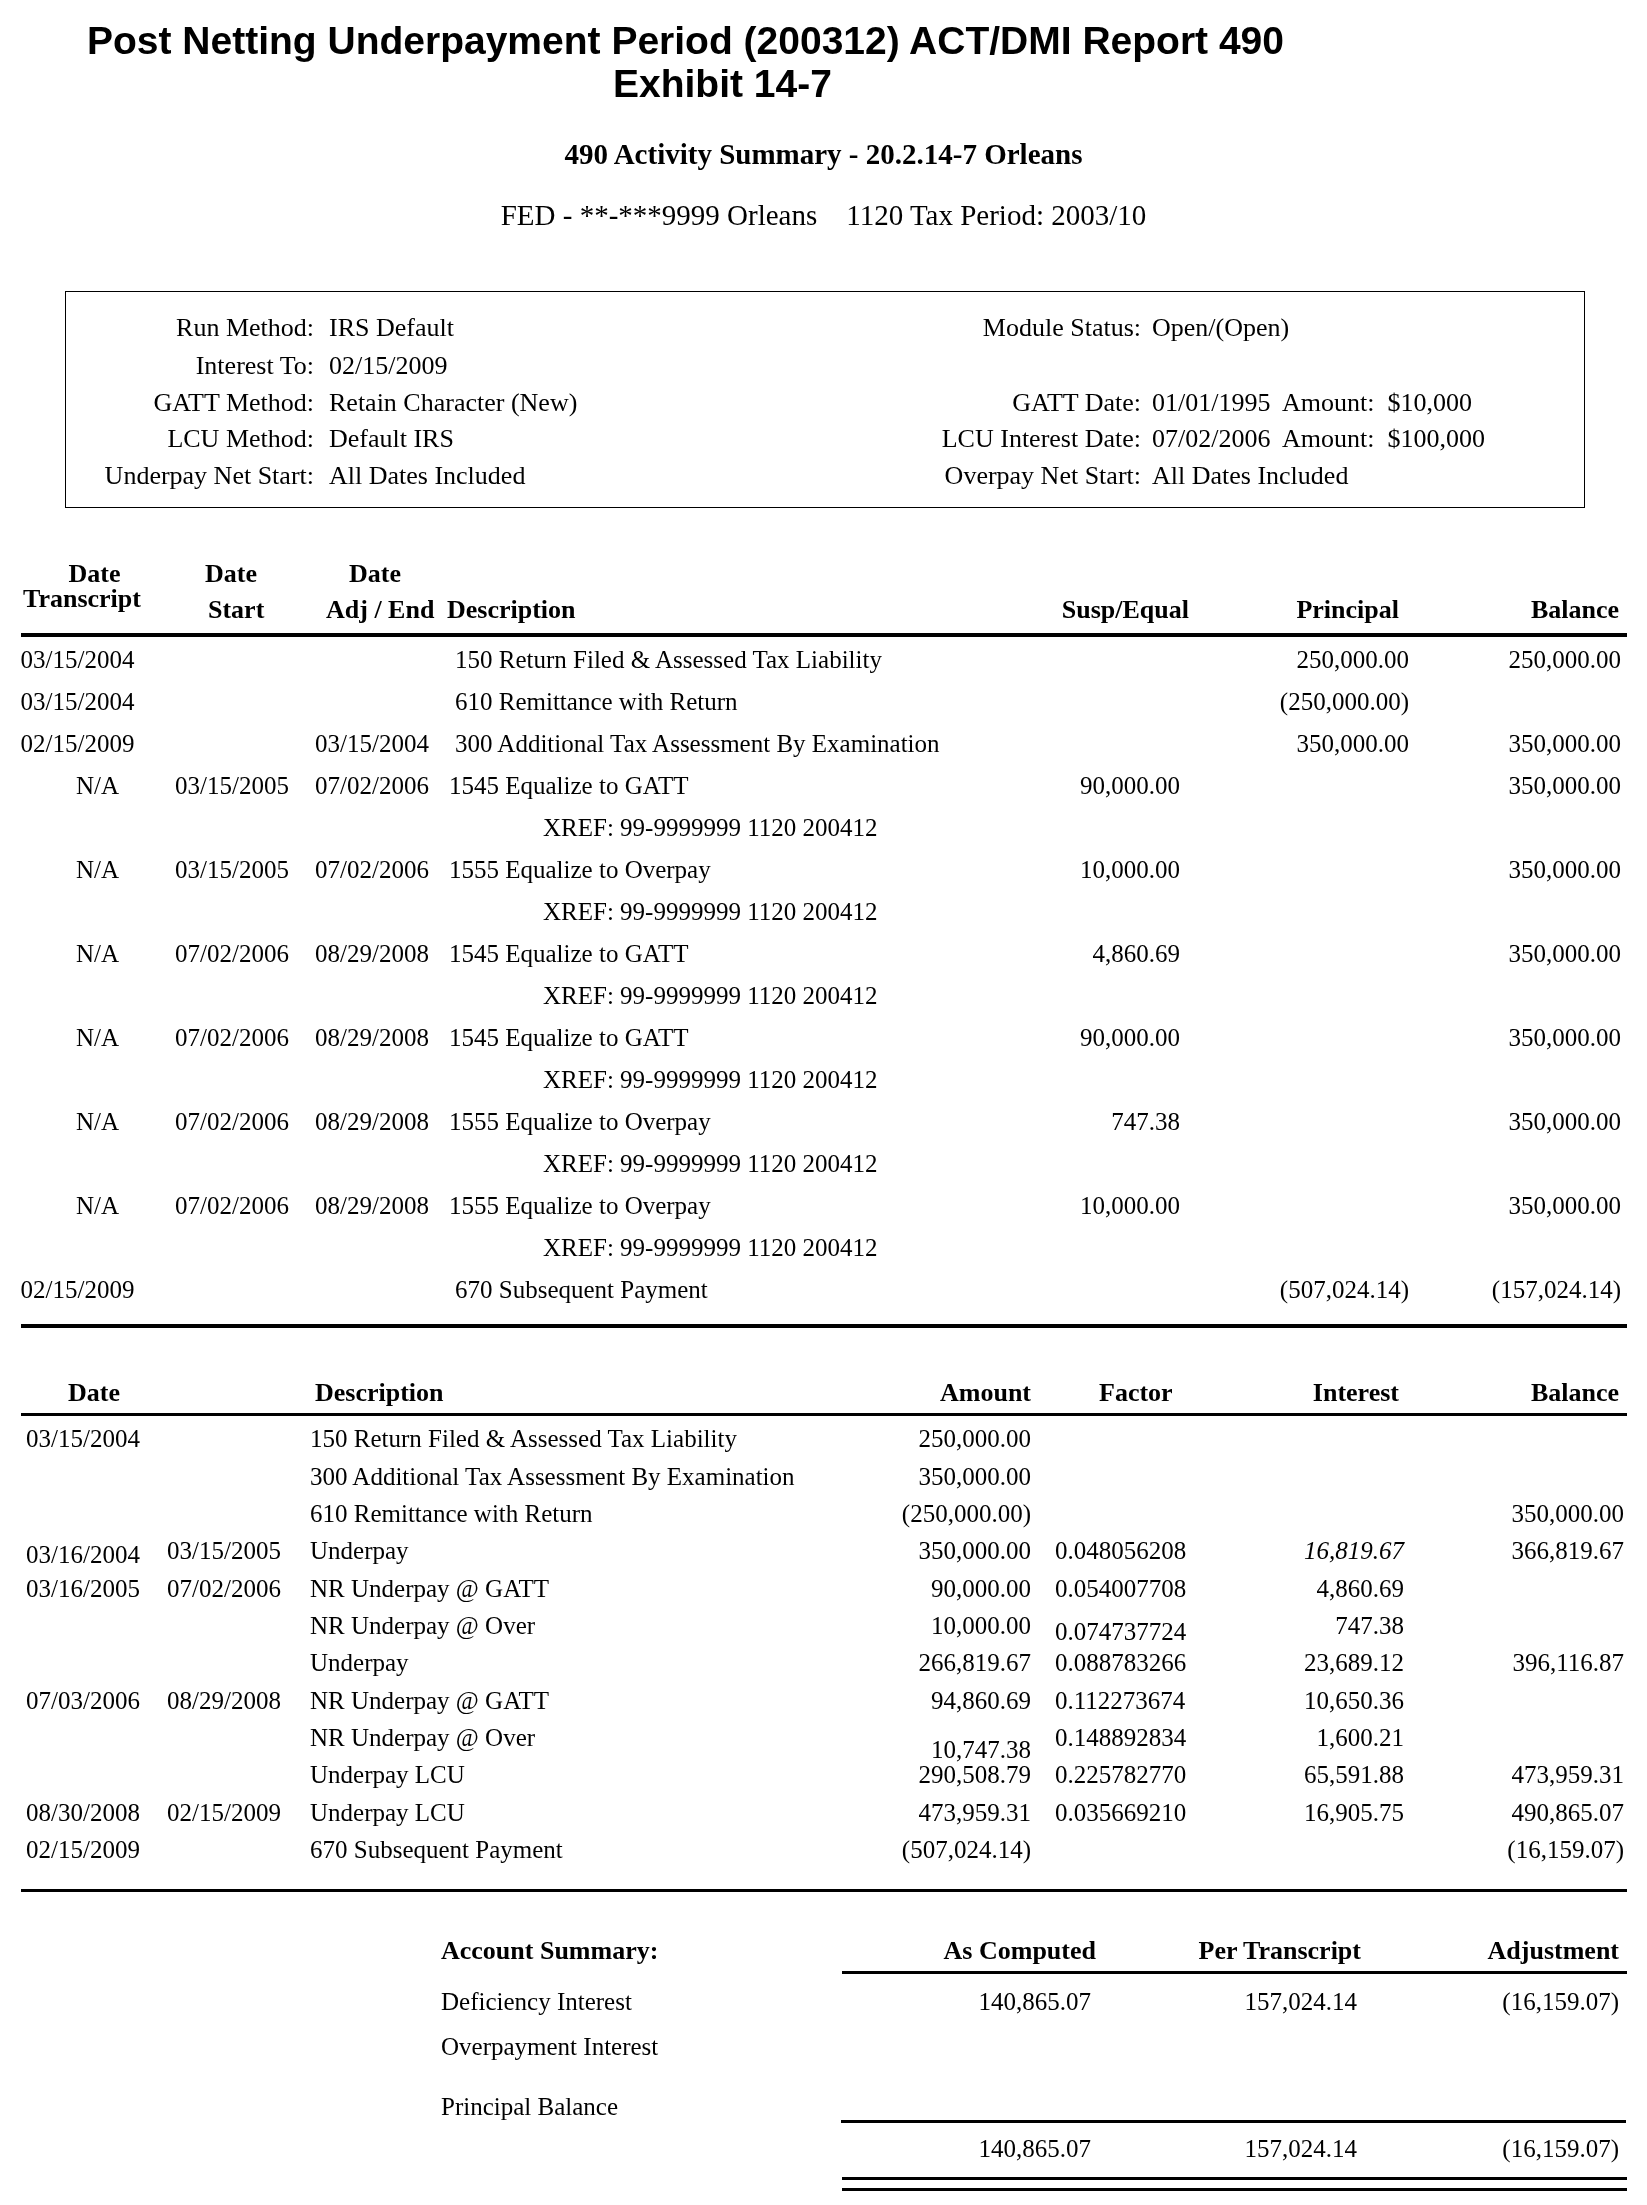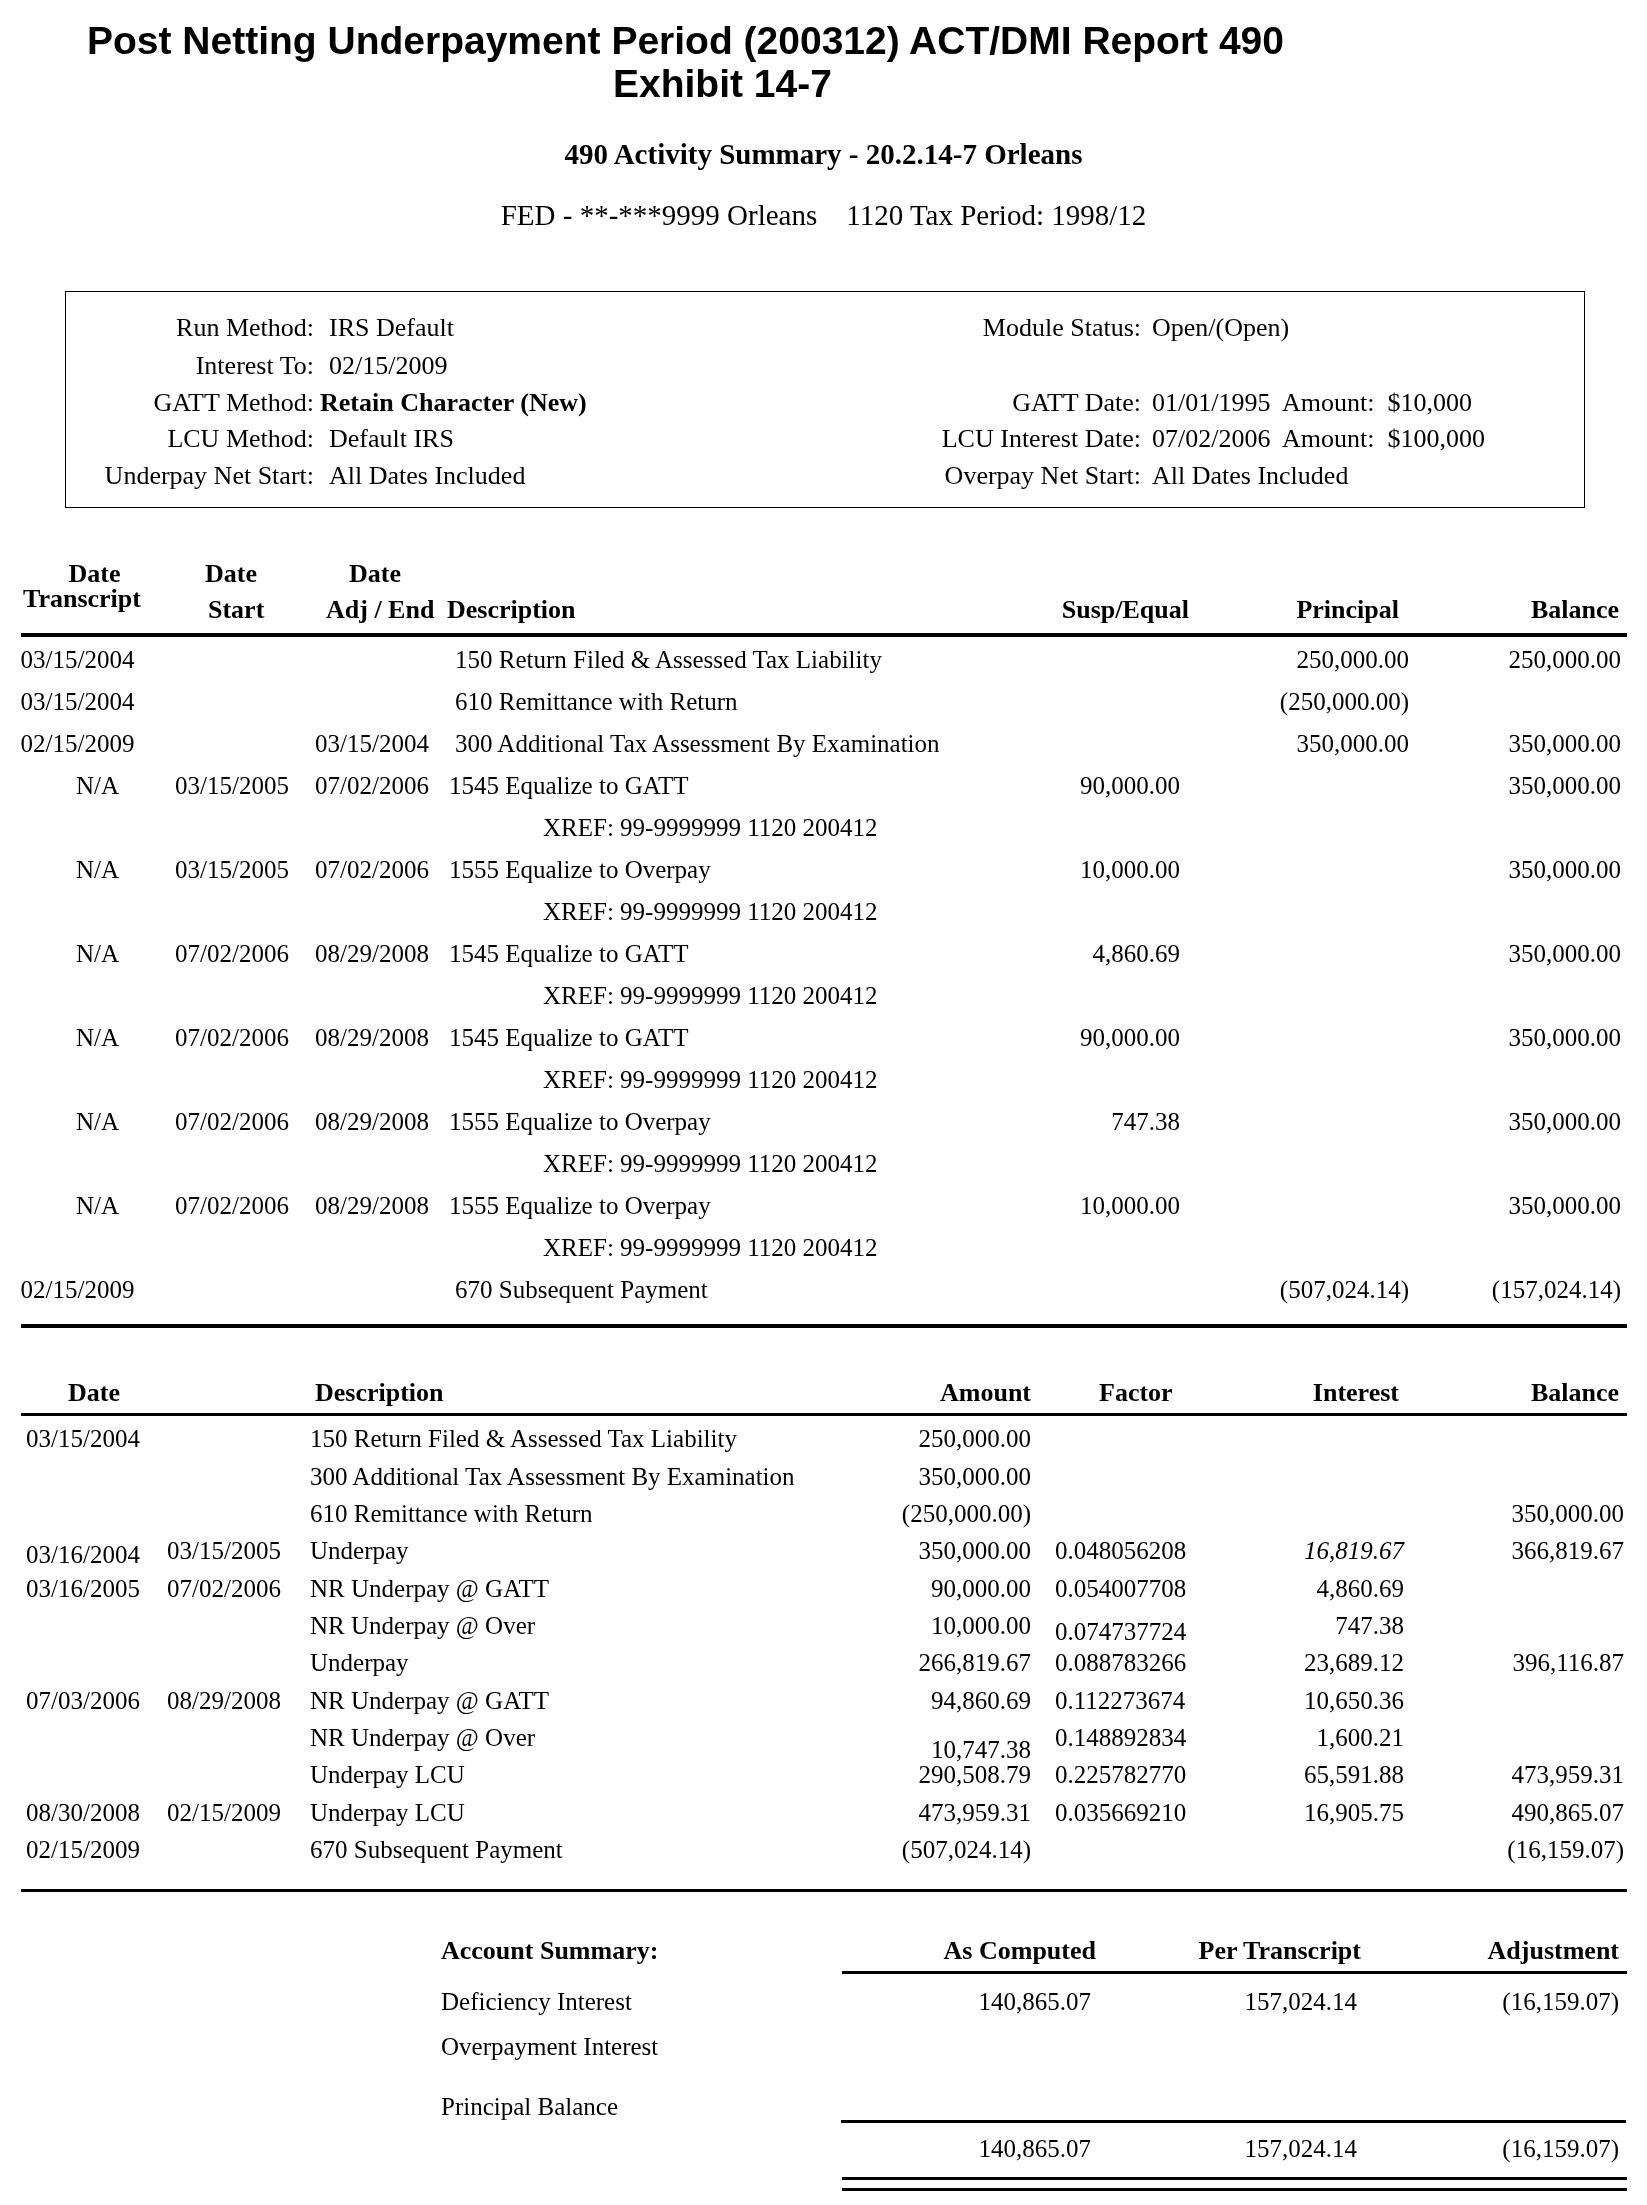--- a/index.html
+++ b/index.html
@@ -16,30 +16,30 @@
   .cell { font-family:"Liberation Serif", serif; font-size:25px; }
   .rule { position:absolute; background:#000; }
   .row { position:absolute; left:0; width:1647px; height:37px; }
 </style>
 </head>
 <body>
 
 <div class="abs title" style="left:87px; top:20.5px;">Post Netting Underpayment Period (200312) ACT/DMI Report 490</div>
 <div class="abs title" style="left:613px; top:64px;">Exhibit 14-7</div>
 <div class="abs serif sub1" style="left:0; width:1647px; text-align:center; top:138px;">490 Activity Summary - 20.2.14-7 Orleans</div>
-<div class="abs serif sub2" style="left:0; width:1647px; text-align:center; top:199px; white-space:pre;">FED - **-***9999 Orleans    1120 Tax Period: 1998/12</div>
+<div class="abs serif sub2" style="left:0; width:1647px; text-align:center; top:199px; white-space:pre;">FED - **-***9999 Orleans    1120 Tax Period: 2003/10</div>
 
 <div class="info-box"></div>
 <div id="info-left">
     <div class="abs lbl r" style="left:75px; width:239px; top:313px;">Run Method:</div>
     <div class="abs lbl" style="left:329px; top:313px;">IRS Default</div>
     <div class="abs lbl r" style="left:75px; width:239px; top:351px;">Interest To:</div>
     <div class="abs lbl" style="left:329px; top:351px;">02/15/2009</div>
     <div class="abs lbl r" style="left:75px; width:239px; top:388px;">GATT Method:</div>
-    <div class="abs lbl" style="left:320px; top:388px;font-weight:bold;">Retain Character (New)</div>
+    <div class="abs lbl" style="left:329px; top:388px;">Retain Character (New)</div>
     <div class="abs lbl r" style="left:75px; width:239px; top:424px;">LCU Method:</div>
     <div class="abs lbl" style="left:329px; top:424px;">Default IRS</div>
     <div class="abs lbl r" style="left:75px; width:239px; top:461px;">Underpay Net Start:</div>
     <div class="abs lbl" style="left:329px; top:461px;">All Dates Included</div>
   </div>
 <div id="info-right">
     <div class="abs lbl r" style="left:886px; width:255px; top:313px;">Module Status:</div>
     <div class="abs lbl" style="left:1152px; top:313px; white-space:pre;">Open/(Open)</div>
     <div class="abs lbl r" style="left:886px; width:255px; top:388px;">GATT Date:</div>
     <div class="abs lbl" style="left:1152px; top:388px; white-space:pre;">01/01/1995  Amount:  $10,000</div>

